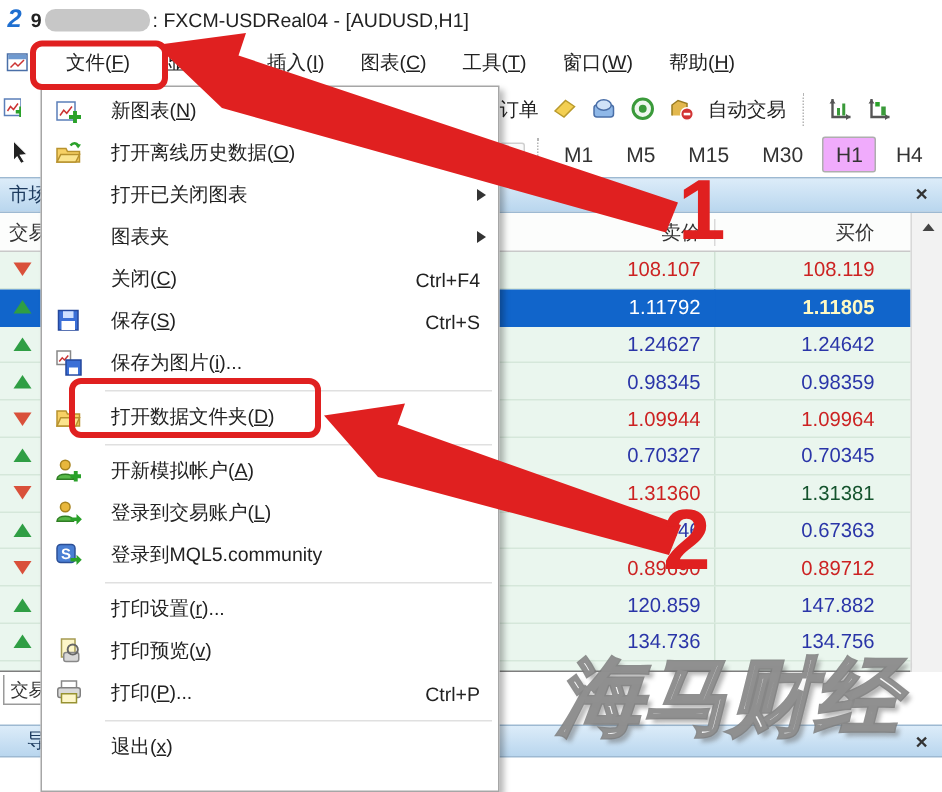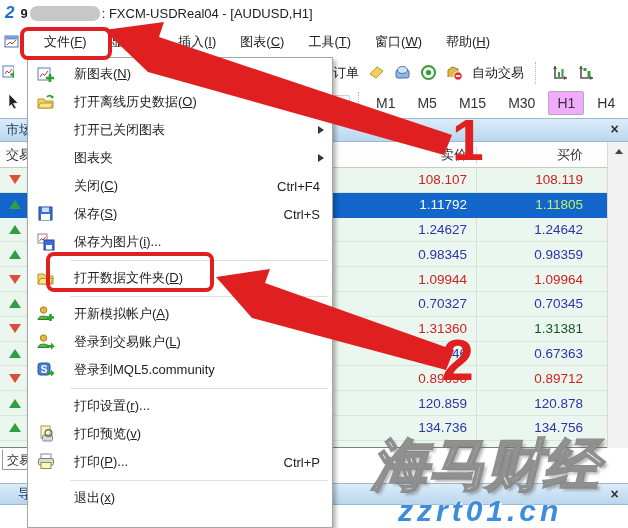--- a/index.html
+++ b/index.html
@@ -207,21 +207,21 @@
           <span class="arr-down"></span>
         </span>
         <span class="c-sell" style="color: rgb(204, 34, 34);">108.107</span>
         <span class="c-buy" style="color: rgb(204, 34, 34);">108.119</span>
       </div>
       <div class="mw-row sel">
         <span class="c-arrow">
           <span class="arr-up"></span>
         </span>
         <span class="c-sell" style="color: rgb(255, 255, 255);">1.11792</span>
-        <span class="c-buy" style="color: #bef264;">1.11805</span>
+        <span class="c-buy" style="color: #fef9c3; font-weight: bold;">1.11805</span>
       </div>
       <div class="mw-row">
         <span class="c-arrow">
           <span class="arr-up"></span>
         </span>
         <span class="c-sell" style="color: rgb(42, 53, 168);">1.24627</span>
         <span class="c-buy" style="color: rgb(42, 53, 168);">1.24642</span>
       </div>
       <div class="mw-row">
         <span class="c-arrow">
@@ -263,21 +263,21 @@
           <span class="arr-down"></span>
         </span>
         <span class="c-sell" style="color: rgb(204, 34, 34);">0.89690</span>
         <span class="c-buy" style="color: rgb(204, 34, 34);">0.89712</span>
       </div>
       <div class="mw-row">
         <span class="c-arrow">
           <span class="arr-up"></span>
         </span>
         <span class="c-sell" style="color: rgb(42, 53, 168);">120.859</span>
-        <span class="c-buy" style="color: rgb(42, 53, 168);">120.878</span>
+        <span class="c-buy" style="color: rgb(42, 53, 168);">147.882</span>
       </div>
       <div class="mw-row">
         <span class="c-arrow">
           <span class="arr-up"></span>
         </span>
         <span class="c-sell" style="color: rgb(42, 53, 168);">134.736</span>
         <span class="c-buy" style="color: rgb(42, 53, 168);">134.756</span>
       </div>
     </div>
 
@@ -415,15 +415,14 @@
     <div class="redbox" style="left:46px;top:252px;width:168px;height:40px;"></div>
     <svg width="628" height="528" style="position:absolute;left:0;top:0;">
       <polygon points="104,30 164,22 159,37 452,135 444,155 148,72" fill="#e02020"></polygon>
       <polygon points="216,277 270,269 265,283 454,350 446,370 252,318" fill="#e02020"></polygon>
     </svg>
     <div class="anno-num" style="left:452px;top:112px;">1</div>
     <div class="anno-num" style="left:442px;top:332px;">2</div>
   </div>
 
   <div class="wm1">海马财经</div>
-  <div class="wm2">zzrt01.cn</div>
 
 </div>
 
 </body></html>

